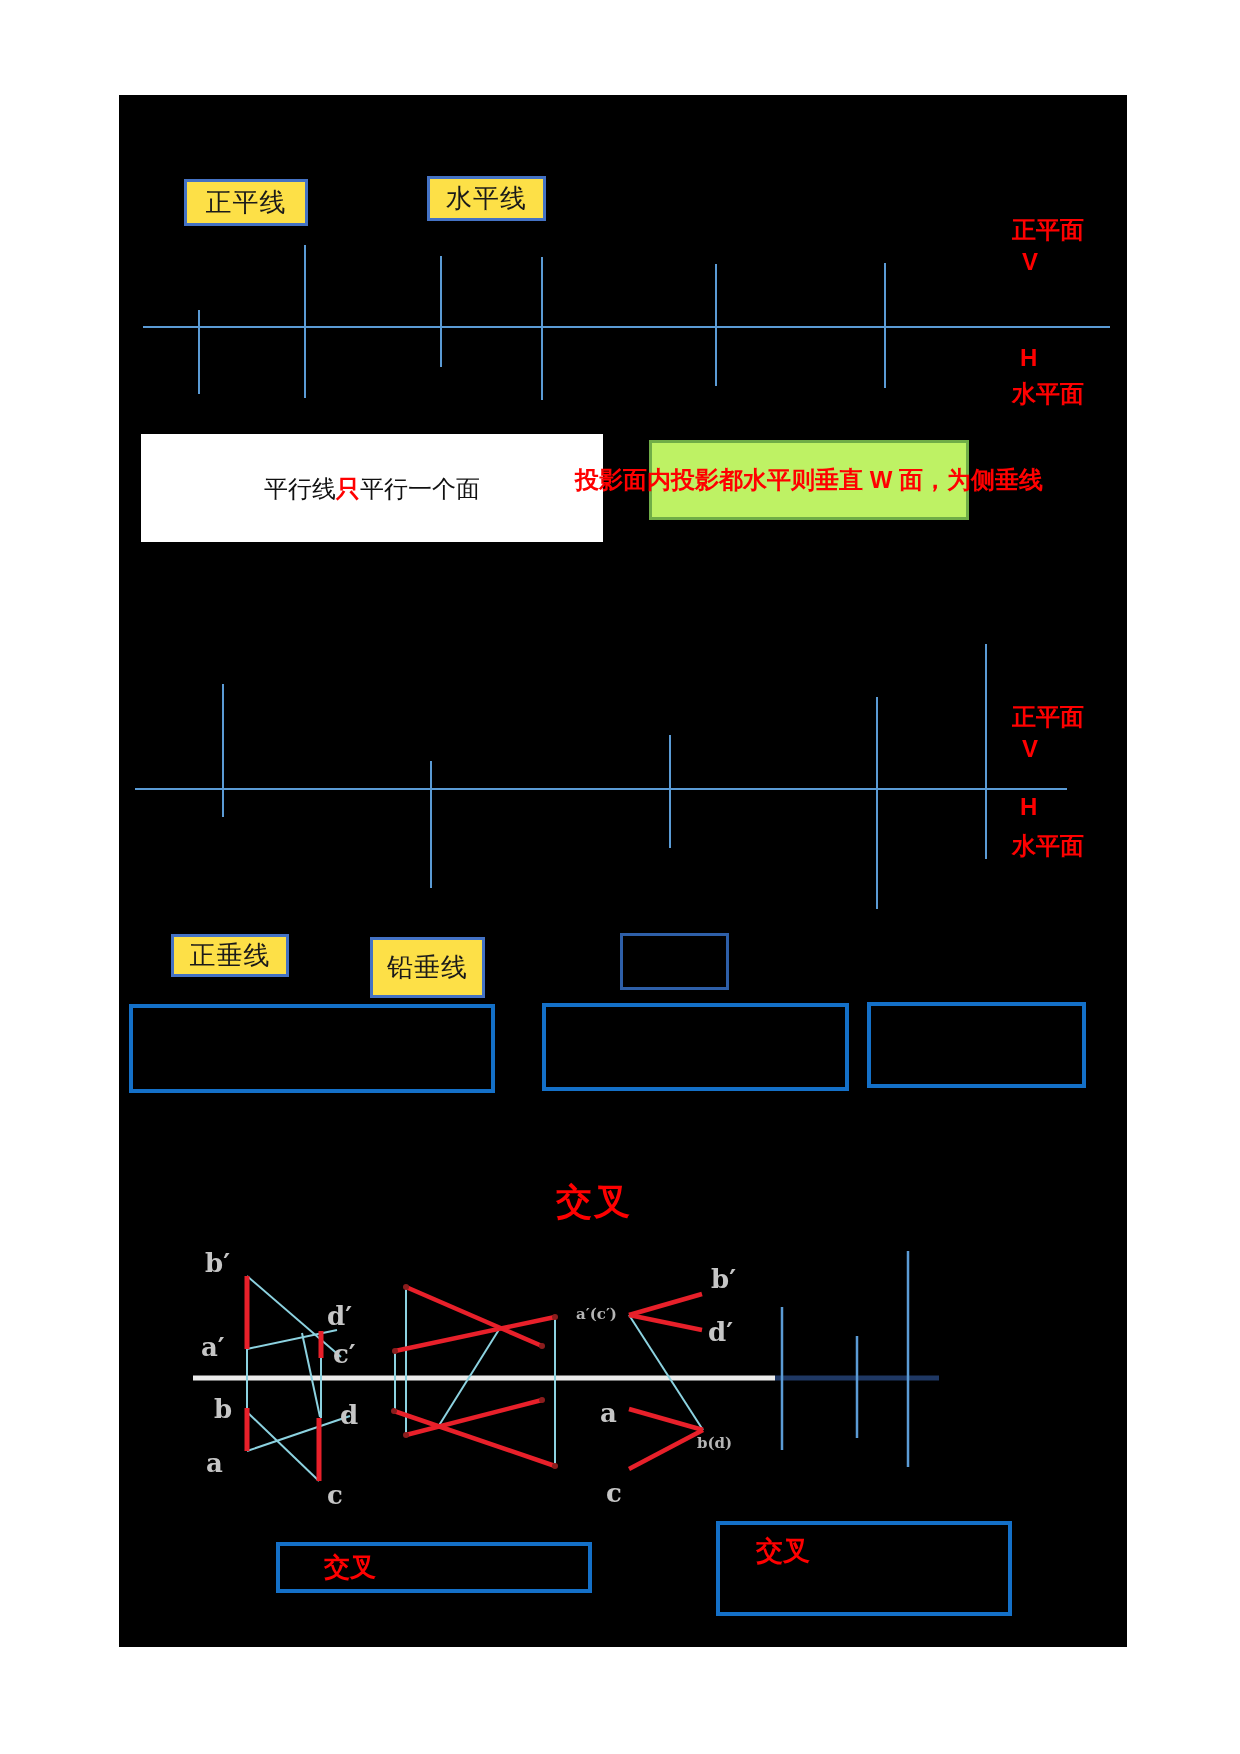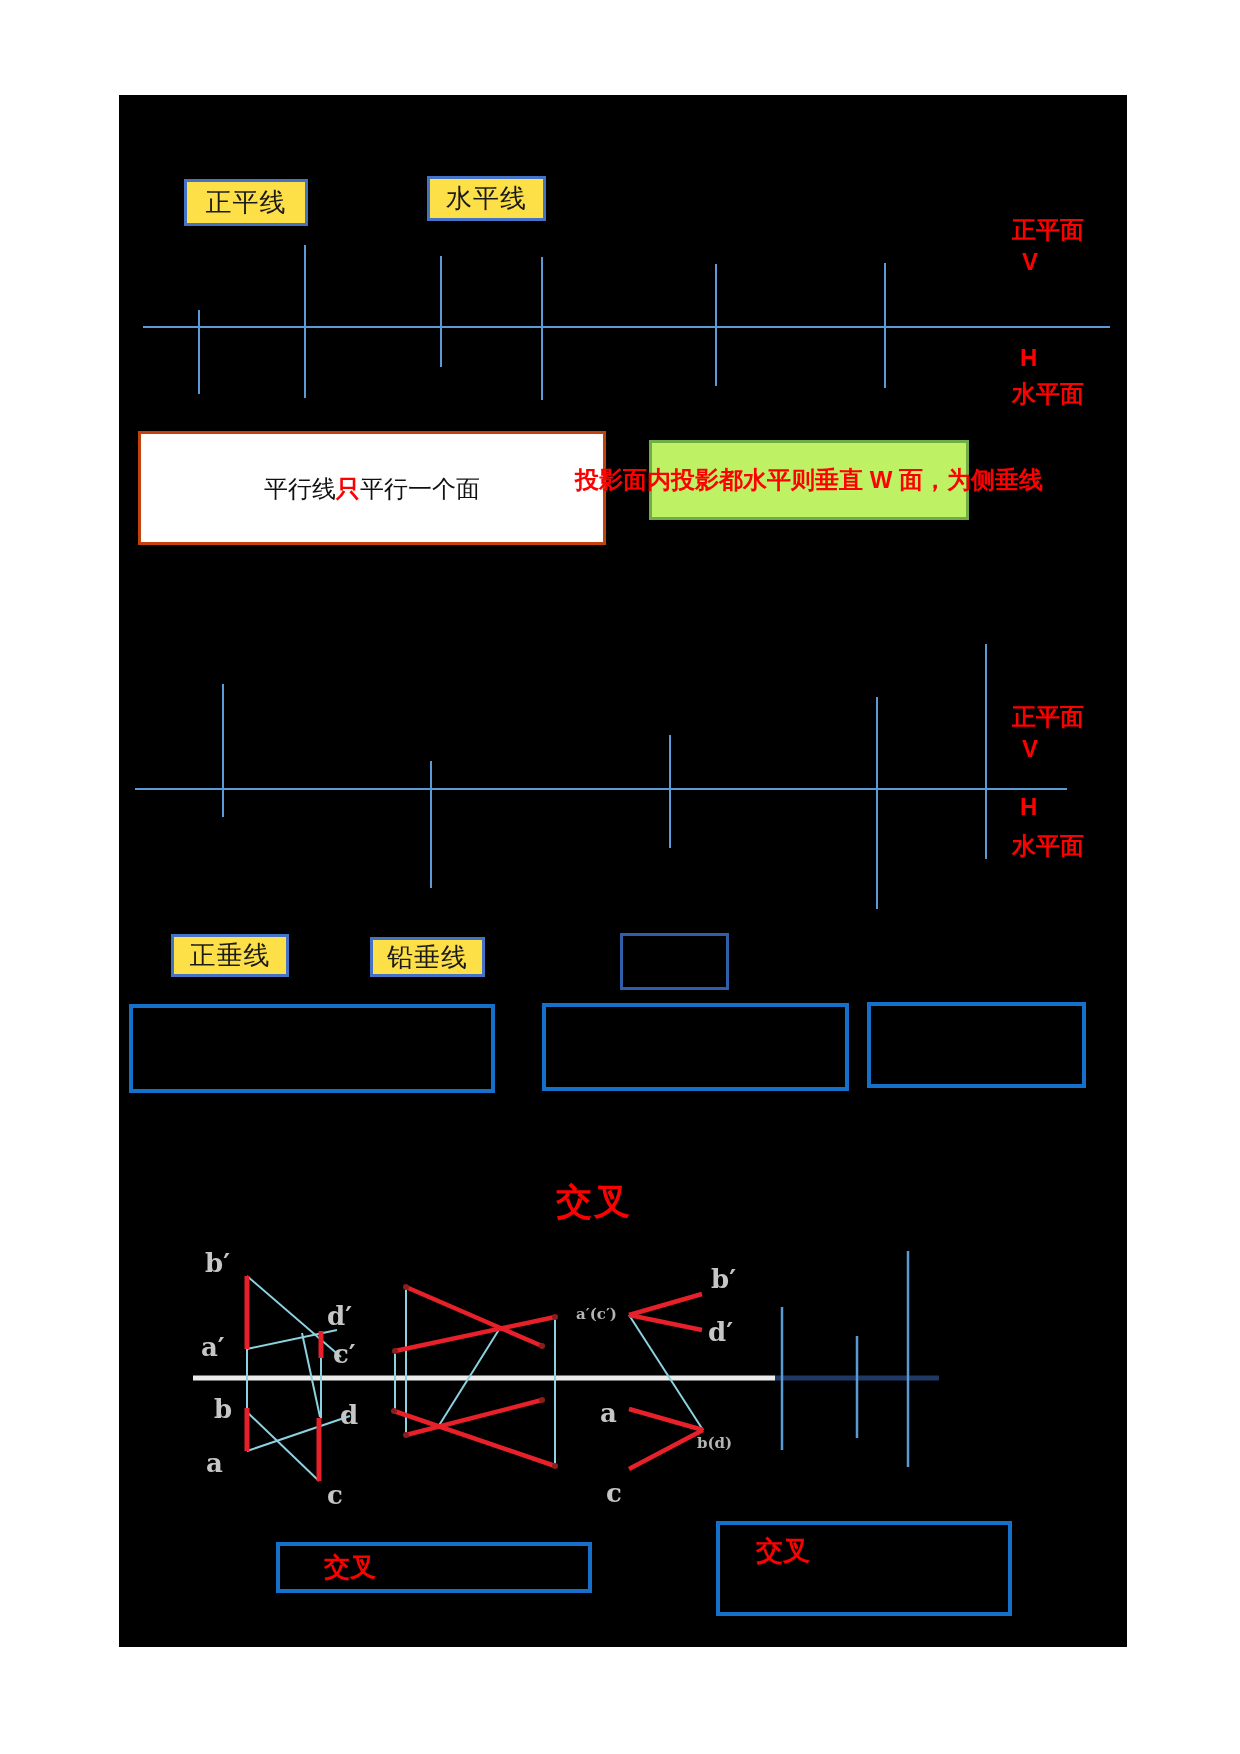--- a/index.html
+++ b/index.html
@@ -18,21 +18,21 @@
     display:flex;align-items:center;justify-content:center;
     font-size:26px;letter-spacing:1px;box-sizing:border-box;
   }
   
   .bigbox{border:4px solid #1470c8;background:transparent;box-sizing:border-box;}
   .smallbox{border:3px solid #2e5fa8;background:transparent;box-sizing:border-box;}
 
   
   #note-box{
     left:138px;top:431px;width:468px;height:114px;
-    background:#ffffff;border:3px solid #c2410c;box-sizing:border-box;
+    background:#ffffff;border:3px solid #000000;box-sizing:border-box;
     display:flex;flex-direction:column;align-items:center;justify-content:center;
     color:#111;font-size:24px;line-height:37px;white-space:nowrap;
   }
   #note-box .em-red{color:#ff0000;font-weight:bold;}
 
   
   #green-box{
     left:649px;top:440px;width:320px;height:80px;
     background:#bef264;border:3px solid #70ad47;box-sizing:border-box;
     display:flex;align-items:center;justify-content:center;
@@ -158,21 +158,21 @@
 </div>
 
 <div class="abs" id="green-box">
   <div>投影面内投影都水平</div>
   <div>则垂直 W 面，为侧垂线</div>
 </div>
 
 <div class="abs whitebox" style="left:171px;top:934px;width:118px;height:43px;">
   <span>正垂线</span>
 </div>
-<div class="abs whitebox" style="left:370px;top:937px;width:115px;height:40px;">
+<div class="abs whitebox" style="left:370px;top:937px;width:115px;height:61px;">
   <span>铅垂线</span>
 </div>
 <div class="abs smallbox" style="left:620px;top:933px;width:109px;height:57px;"></div>
 
 <div class="abs bigbox" style="left:129px;top:1004px;width:366px;height:89px;"></div>
 <div class="abs bigbox" style="left:542px;top:1003px;width:307px;height:88px;"></div>
 <div class="abs bigbox" style="left:867px;top:1002px;width:219px;height:86px;"></div>
 
 <div class="abs crossbox" id="cross-box-left">
   <span>交叉</span>

